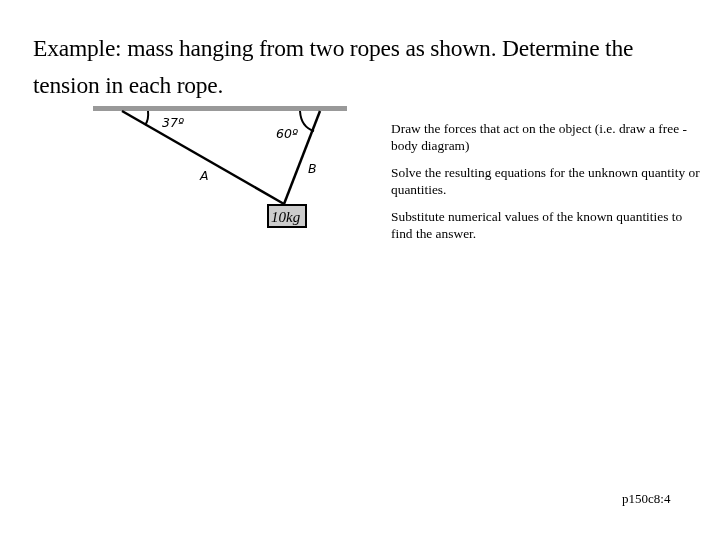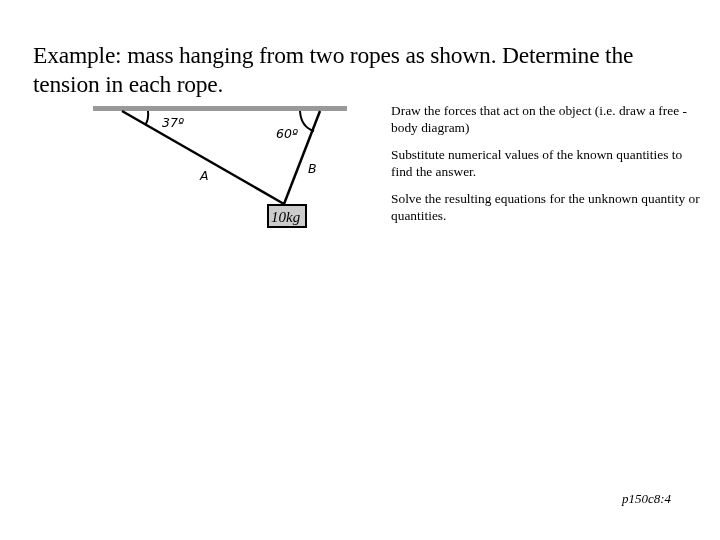--- a/index.html
+++ b/index.html
@@ -1,21 +1,21 @@
 <!DOCTYPE html>
 <html><head>
   <meta charset="utf-8">
   <style>
     html, body { margin: 0; padding: 0; background: #ffffff; }
     body { width: 720px; height: 540px; position: relative; overflow: hidden; font-family: "Liberation Serif", serif; color: #000; }
-    .title { position: absolute; left: 33px; top: 30px; width: 660px; font-size: 23.5px; line-height: 29px; letter-spacing: -0.2px; margin-top: 11px; }
+    .title { position: absolute; left: 33px; top: 30px; width: 660px; font-size: 23.5px; line-height: 37px; letter-spacing: -0.2px; }
     .diagram { position: absolute; left: 0; top: 0; width: 720px; height: 540px; }
-    .steps { position: absolute; left: 391px; top: 102px; width: 310px; font-size: 13.4px; line-height: 17px; }
+    .steps { position: absolute; left: 391px; top: 120px; width: 310px; font-size: 13.4px; line-height: 17px; }
     .step { margin: 0 0 10px 0; }
-    .footer { position: absolute; left: 622px; top: 491px; font-size: 13px; font-style: italic; }
+    .footer { position: absolute; left: 622px; top: 491px; font-size: 13px; }
     .lbl { font-family: "DejaVu Sans", sans-serif; font-style: italic; font-size: 12.5px; fill: #000; }
     .mass { font-family: "Liberation Serif", serif; font-style: italic; font-size: 15px; fill: #000; }
   </style>
 </head>
 <body>
 
 <div class="title">Example: mass hanging from two ropes as shown.  Determine the tension in each rope.</div>
 
 <svg class="diagram" width="720" height="540" viewBox="0 0 720 540">
   <rect x="93" y="106" width="254" height="5" fill="#999999"></rect>
@@ -26,17 +26,17 @@
   <text class="lbl" x="162" y="127">37º</text>
   <text class="lbl" x="276" y="138">60º</text>
   <text class="lbl" x="200" y="180">A</text>
   <text class="lbl" x="308" y="173">B</text>
   <rect x="268" y="205" width="38" height="22" fill="#cccccc" stroke="#000" stroke-width="2"></rect>
   <text class="mass" x="271" y="222">10kg</text>
 </svg>
 
 <div class="steps">
   <div class="step">Draw the forces that act on the object (i.e. draw a free -body diagram)</div>
+  <div class="step">Solve the resulting equations for the unknown quantity or quantities.</div>
   <div class="step">Substitute numerical values of the known quantities to find the answer.</div>
-  <div class="step">Solve the resulting equations for the unknown quantity or quantities.</div>
 </div>
 
 <div class="footer">p150c8:4</div>
 
 </body></html>

